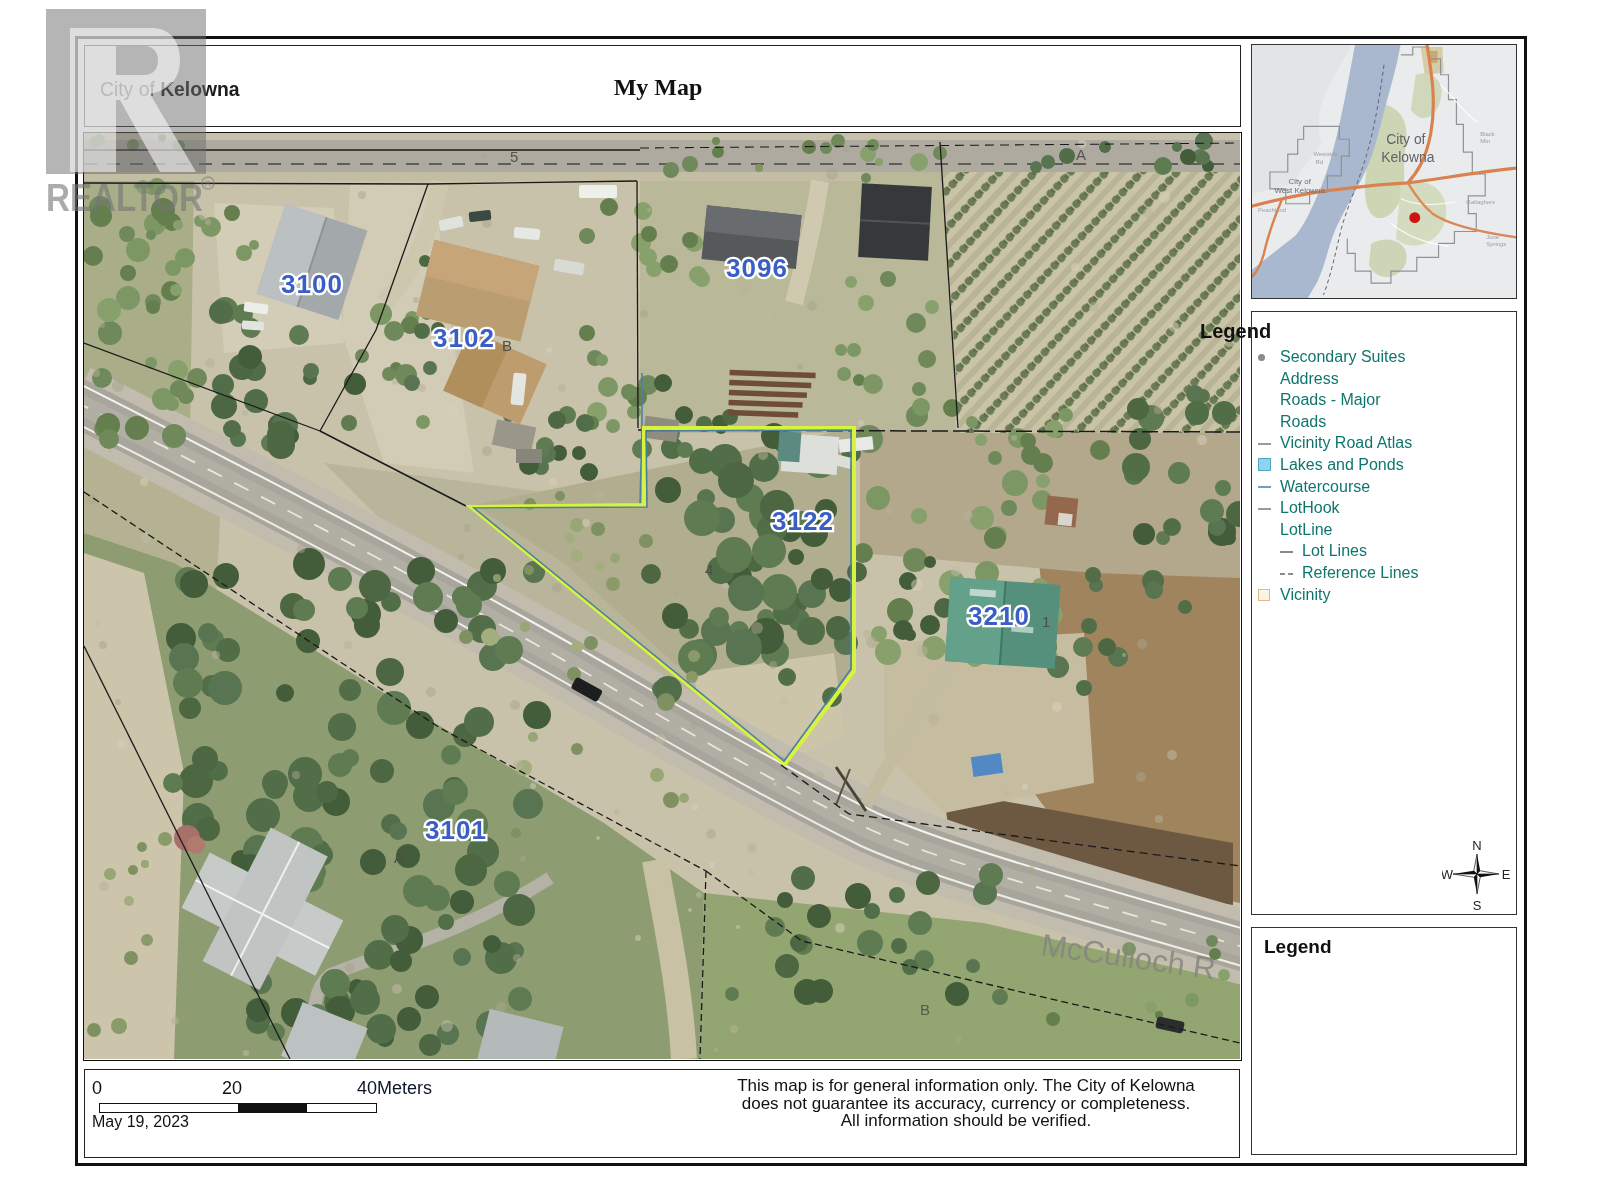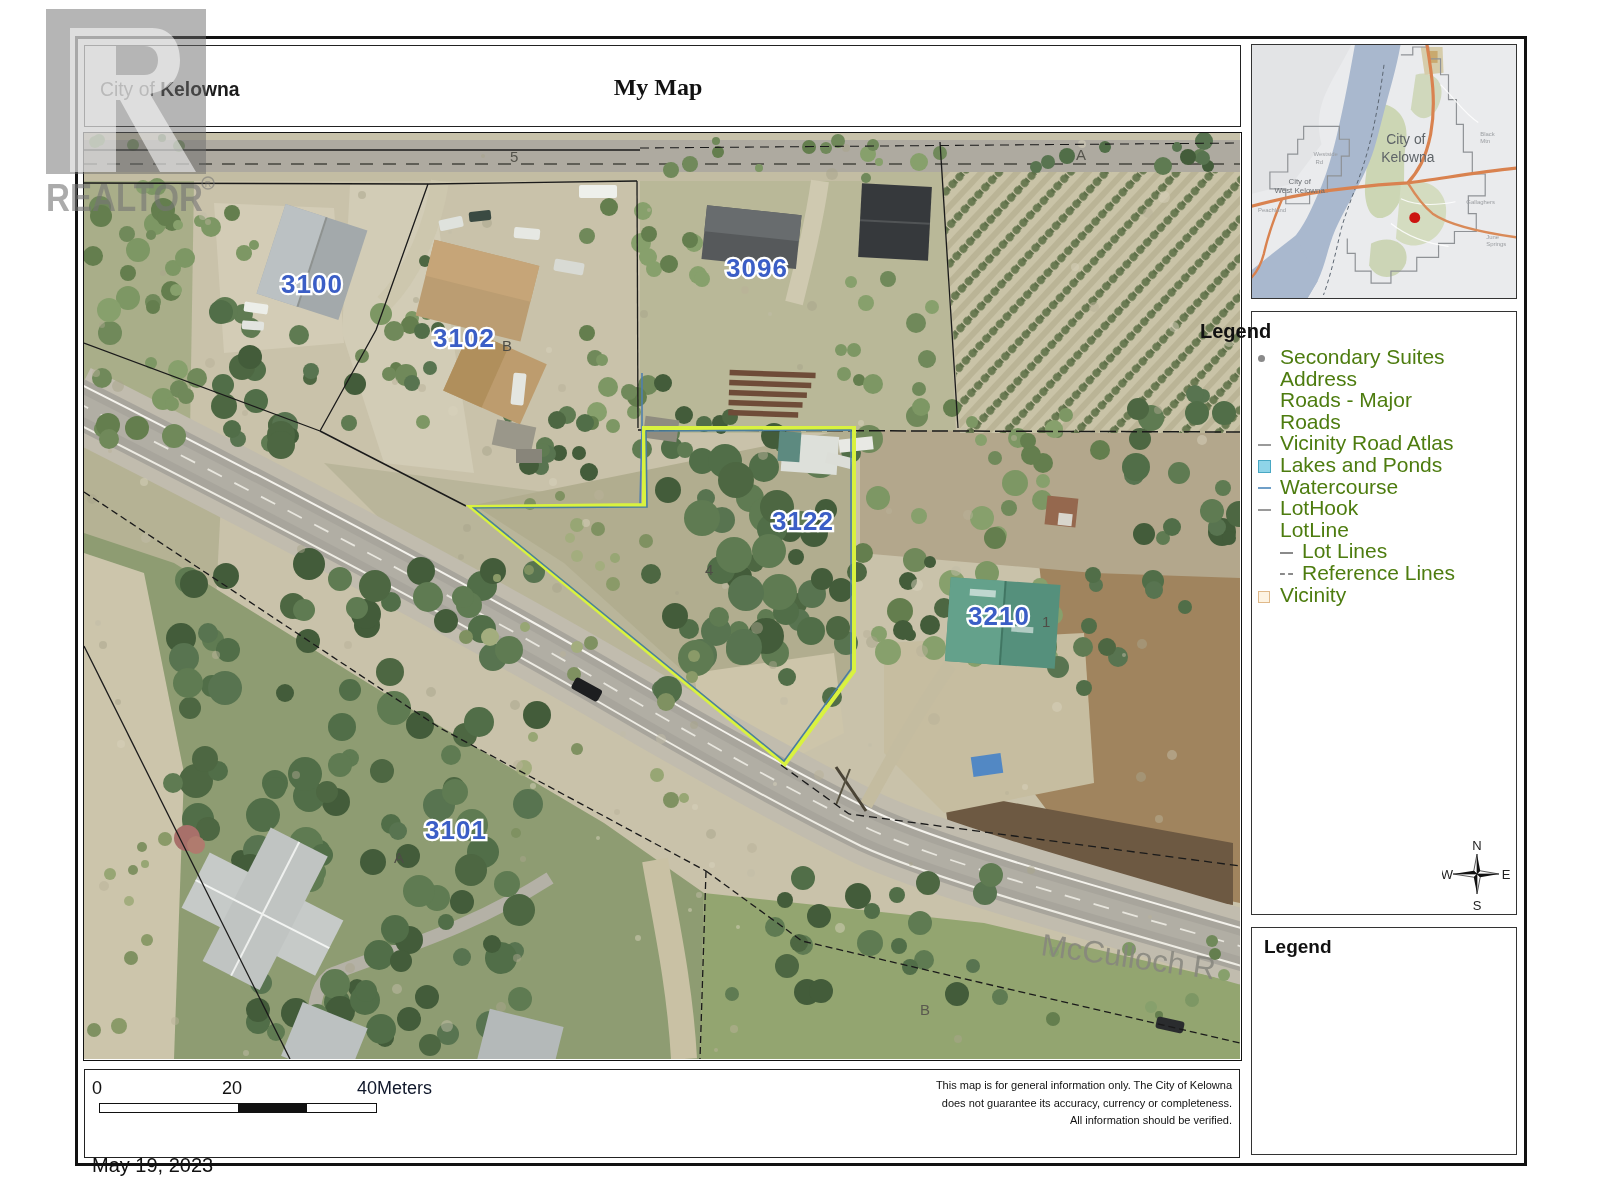--- a/index.html
+++ b/index.html
@@ -1038,21 +1038,21 @@
 <text x="6" y="168">Peachland</text>
 </g>
 
 <circle cx="164" cy="174" r="5.5" fill="#cc1410"></circle>
 </svg>
 
 <div class="abs" style="left:1251px;top:311px;width:264px;height:602px;border:1.5px solid #333;"></div>
 
 <div class="abs" style="left:1200px;top:320px;font-size:20px;font-weight:bold;color:#111;">Legend</div>
 
-<div class="abs" style="left:1258px;top:346px;font-size:21px;color:#4d7c0f;line-height:21.6px;width:250px;">
+<div class="abs" style="left:1258px;top:346px;font-size:16px;color:#0f766e;line-height:21.6px;width:250px;">
   <div><span style="display:inline-block;width:22px;text-align:left;"><span style="display:inline-block;width:7px;height:7px;border-radius:50%;background:#8a8a8a;vertical-align:middle;"></span></span>Secondary Suites</div>
   <div><span style="display:inline-block;width:22px;"></span>Address</div>
   <div><span style="display:inline-block;width:22px;"></span>Roads - Major</div>
   <div><span style="display:inline-block;width:22px;"></span>Roads</div>
   <div><span style="display:inline-block;width:22px;text-align:left;"><span style="display:inline-block;width:13px;height:2px;background:#9a9a9a;vertical-align:middle;"></span></span>Vicinity Road Atlas</div>
   <div><span style="display:inline-block;width:22px;text-align:left;"><span style="display:inline-block;width:11px;height:11px;background:#8fd4e8;border:1px solid #49a8c4;vertical-align:-1px;"></span></span>Lakes and Ponds</div>
   <div><span style="display:inline-block;width:22px;text-align:left;"><span style="display:inline-block;width:13px;height:2px;background:#6f9fc8;vertical-align:middle;"></span></span>Watercourse</div>
   <div><span style="display:inline-block;width:22px;text-align:left;"><span style="display:inline-block;width:13px;height:2px;background:#9a9a9a;vertical-align:middle;"></span></span>LotHook</div>
   <div><span style="display:inline-block;width:22px;"></span>LotLine</div>
   <div><span style="display:inline-block;width:22px;"></span><span style="display:inline-block;width:13px;height:2px;background:#8a8a8a;vertical-align:middle;margin-right:9px;"></span>Lot Lines</div>
@@ -1086,23 +1086,23 @@
 
 <div class="abs" style="left:92px;top:1078px;font-size:18px;color:#111;">0</div>
 
 <div class="abs" style="left:222px;top:1078px;font-size:18px;color:#111;">20</div>
 
 <div class="abs" style="left:357px;top:1078px;font-size:18px;color:#0f172a;">40Meters</div>
 
 <div class="abs" style="left:99px;top:1103px;width:276px;height:8px;border:1.2px solid #111;background:#fff;"></div>
 <div class="abs" style="left:238px;top:1103px;width:69px;height:9px;background:#111;"></div>
 
-<div class="abs" style="left:92px;top:1154px;font-size:20px;color:#111;">May 19, 2023</div>
-
-<div class="abs" style="left:700px;top:1077px;width:532px;text-align:right;font-size:11px;line-height:17.5px;color:#111;">This map is for general information only. The City of Kelowna<br>does not guarantee its accuracy, currency or completeness.<br>All information should be verified.</div>
+<div class="abs" style="left:92px;top:1113px;font-size:16px;color:#111;">May 19, 2023</div>
+
+<div class="abs" style="left:700px;top:1077px;width:532px;text-align:center;font-size:17px;line-height:17.5px;color:#111;">This map is for general information only. The City of Kelowna<br>does not guarantee its accuracy, currency or completeness.<br>All information should be verified.</div>
 
 <svg width="260" height="230" viewBox="0 0 260 230" style="position:absolute;left:0px;top:0px;z-index:50;pointer-events:none;">
 
 <rect x="46" y="9" width="160" height="165" fill="#6b6b6b" opacity="0.5"></rect>
 
 <path fill="#ffffff" opacity="0.55" fill-rule="evenodd" d="M70,28 L152,28 C172,28 180,44 180,60 C180,78 170,88 157,92 L150,94 196,172 160,172 120,100 116,100 116,172 70,172 Z M116,46 L144,46 C153,46 158,52 158,60 C158,69 153,75 144,75 L116,75 Z"></path>
 
 <text x="46" y="211" font-size="38" font-weight="bold" fill="#757575" opacity="0.6" font-family="Liberation Sans, sans-serif" textLength="157" lengthAdjust="spacingAndGlyphs">REALTOR</text>
 <circle cx="208" cy="183" r="6" fill="none" stroke="#757575" stroke-width="1.5" opacity="0.55"></circle>
 <text x="208" y="187" font-size="9" fill="#757575" opacity="0.55" text-anchor="middle" font-family="Liberation Sans, sans-serif">R</text>

